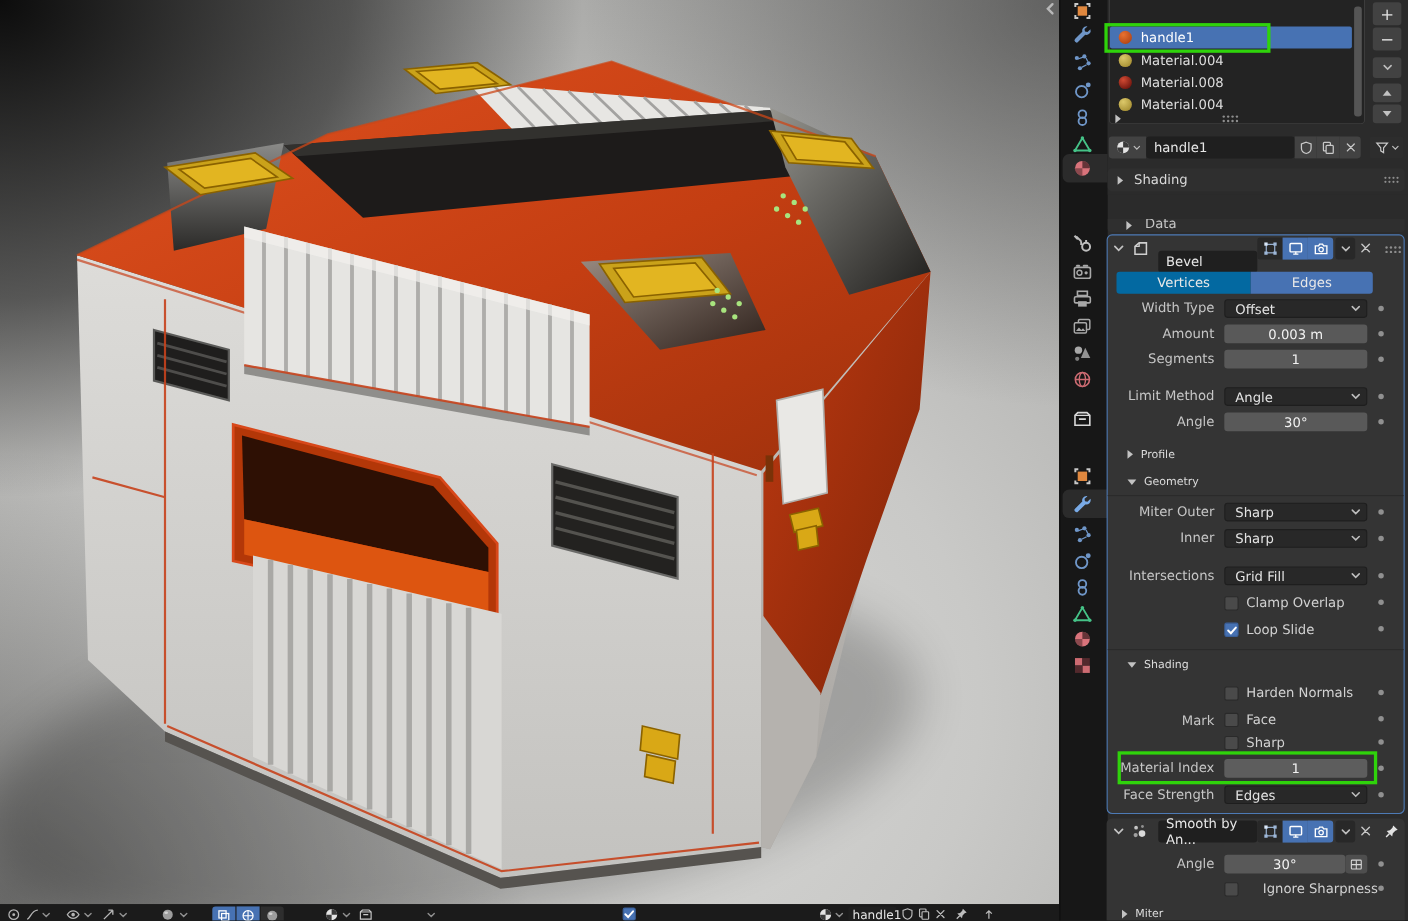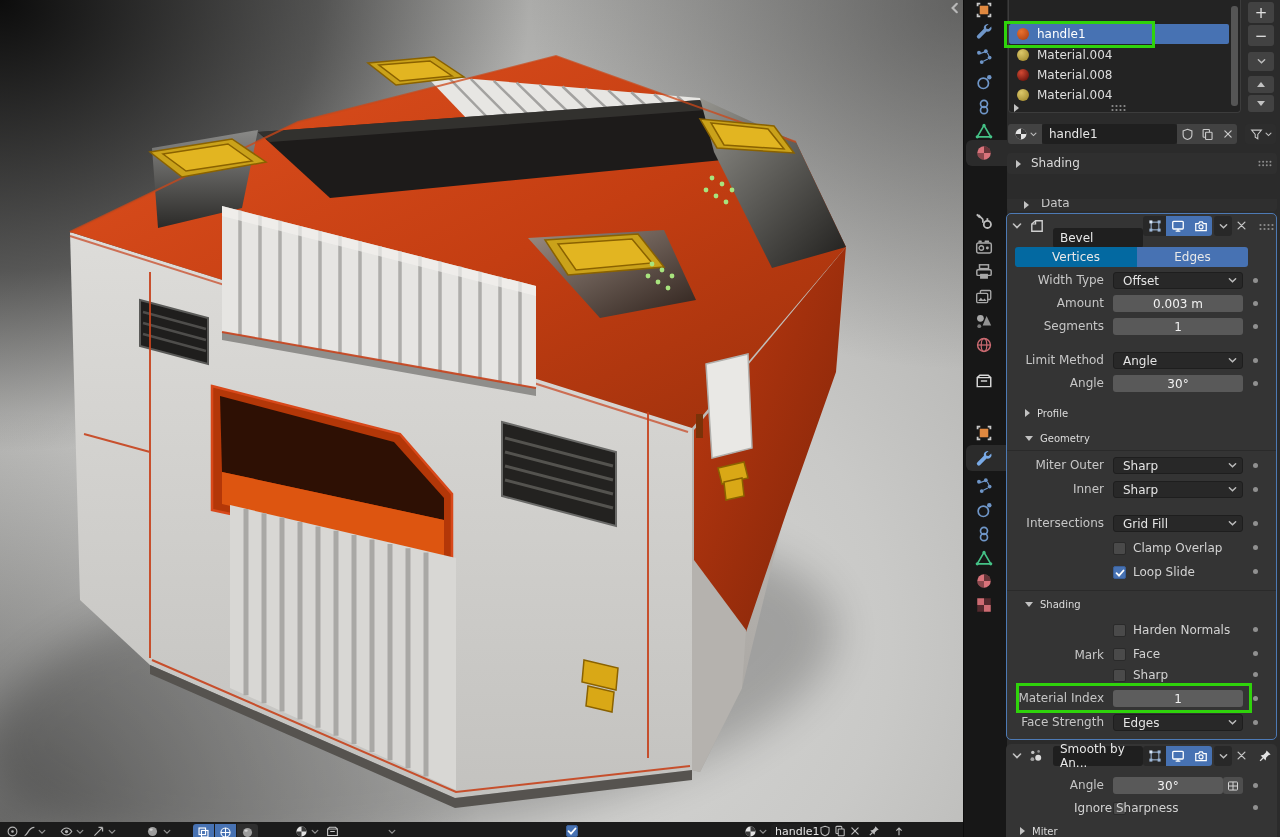--- a/index.html
+++ b/index.html
@@ -844,21 +844,21 @@
       <span>30°</span>
     </div>
   <div class="hbtn" style="left:1223px;top:777px;width:20px;height:17px;background:#4e4e4e">
       <svg style="width:12px;height:12px;color:#d8d8d8">
         <use href="#i-attr"></use>
       </svg>
     </div>
   <div class="dot" style="left:1253px;top:783px"></div>
 
   <span class="cb" style="left:1113px;top:802px"></span>
-  <div class="cblab" style="left:1074px;top:801px">Ignore Sharpness</div>
+  <div class="cblab" style="left:1148px;top:801px">Ignore Sharpness</div>
   <div class="dot" style="left:1253px;top:805px"></div>
 
   <div class="sph" style="left:1020px;top:824px;height:14px">
     <span class="tri-r"></span>
       <span>Miter</span>
   </div>
 
   <div class="greenbox" style="left:1004px;top:21px;width:151px;height:27px"></div>
   <div class="greenbox" style="left:1016px;top:683px;width:236px;height:30px"></div>
 

